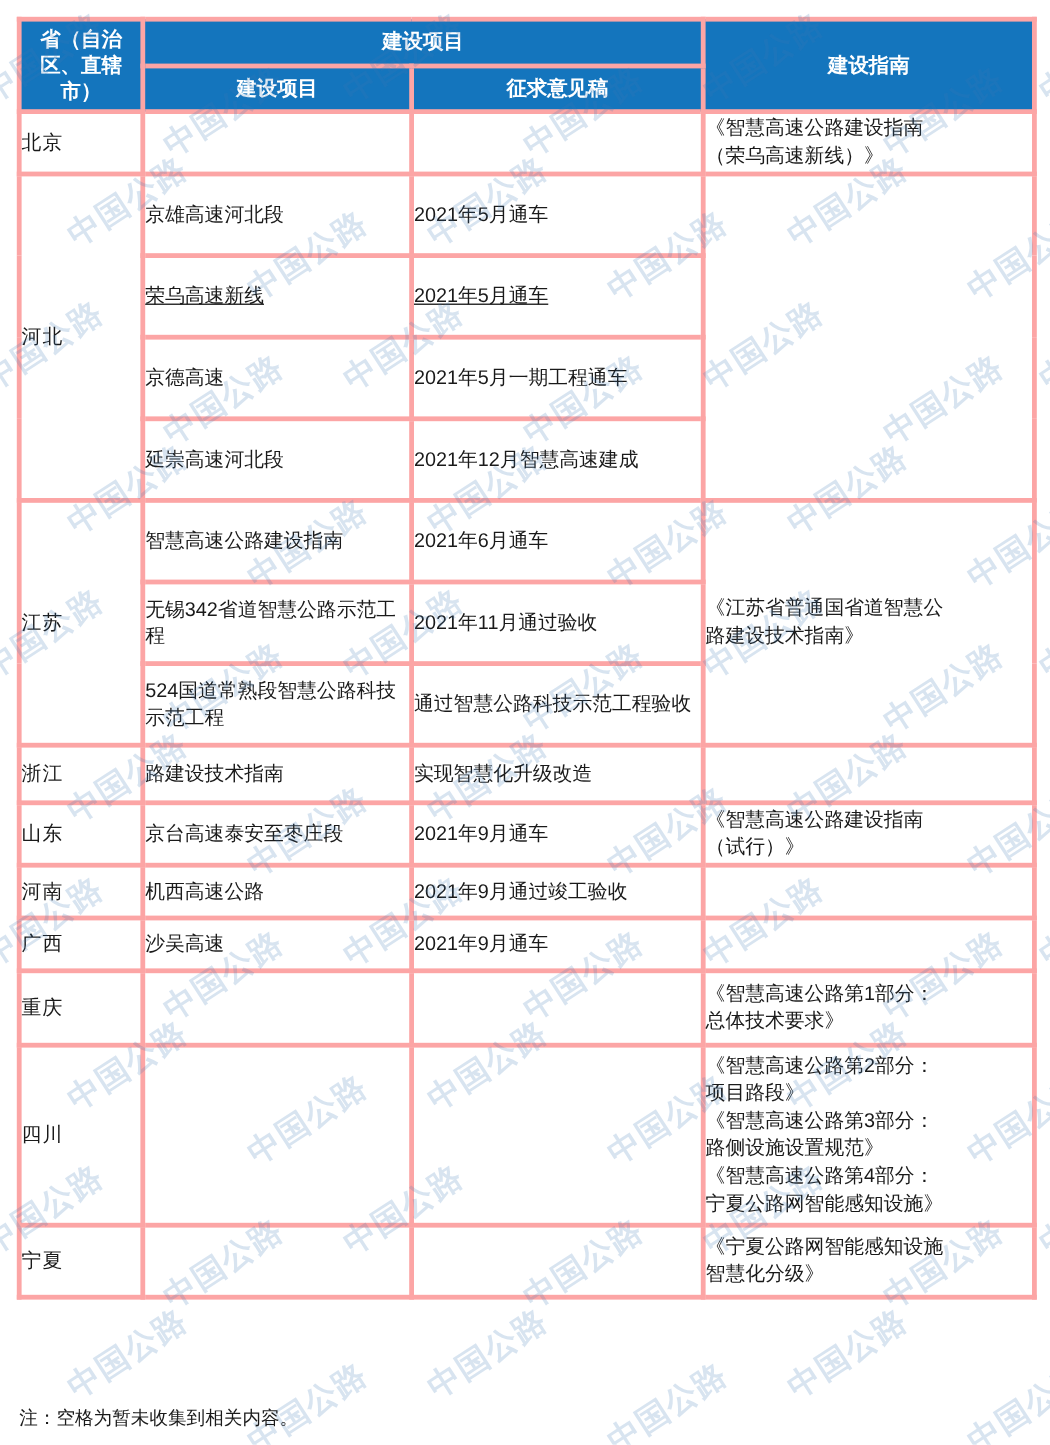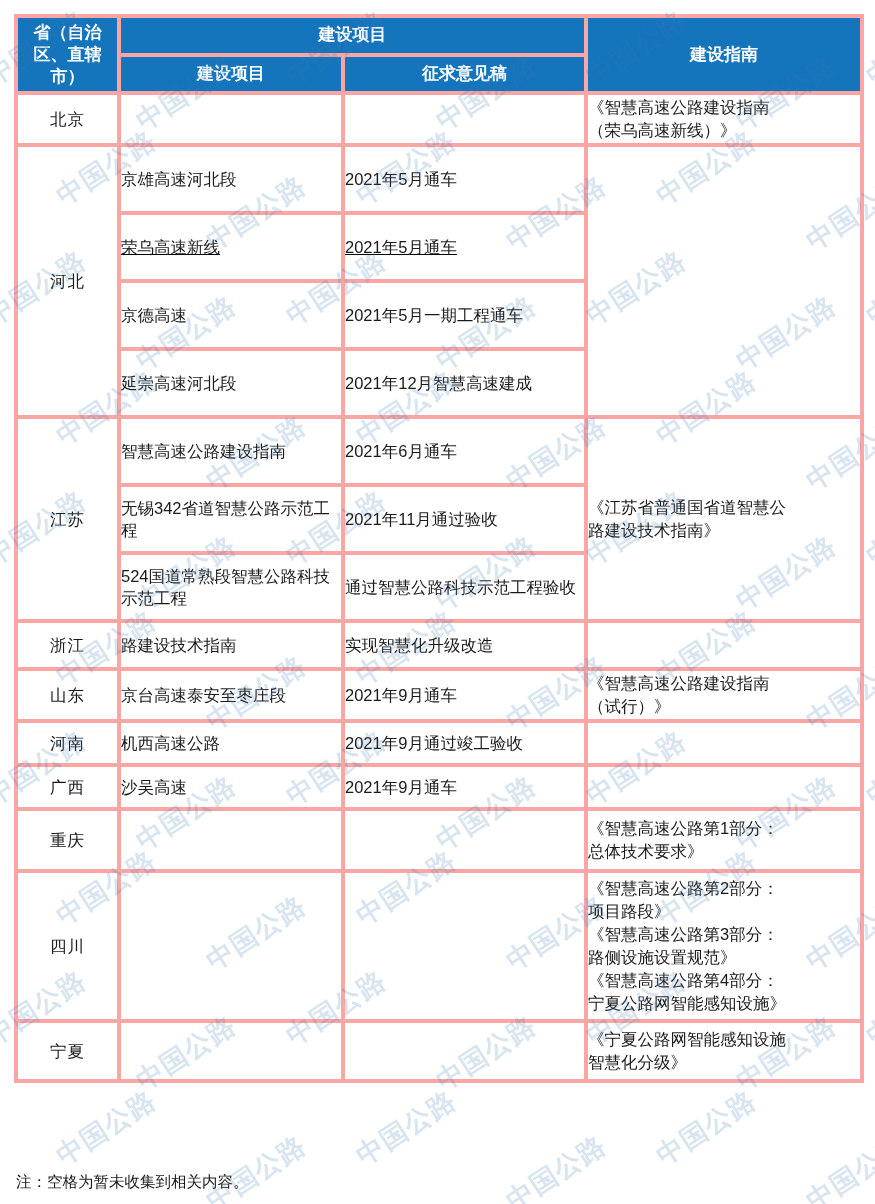--- a/index.html
+++ b/index.html
@@ -69,21 +69,21 @@
     letter-spacing: 0px;
   }
   td.cell {
     font-size: 16.5px;
     color: #1a1a1a;
     line-height: 1.35;
     padding: 9px 7px;
     font-family: "Liberation Sans", sans-serif;
   }
   td.prov {
-    text-align: center;
+    text-align: left;
     letter-spacing: 1px;
   }
   td.txt {
     text-align: left;
   }
   td.guide {
     text-align: left;
     line-height: 1.4;
   }
   .guide-line { display: block; }

